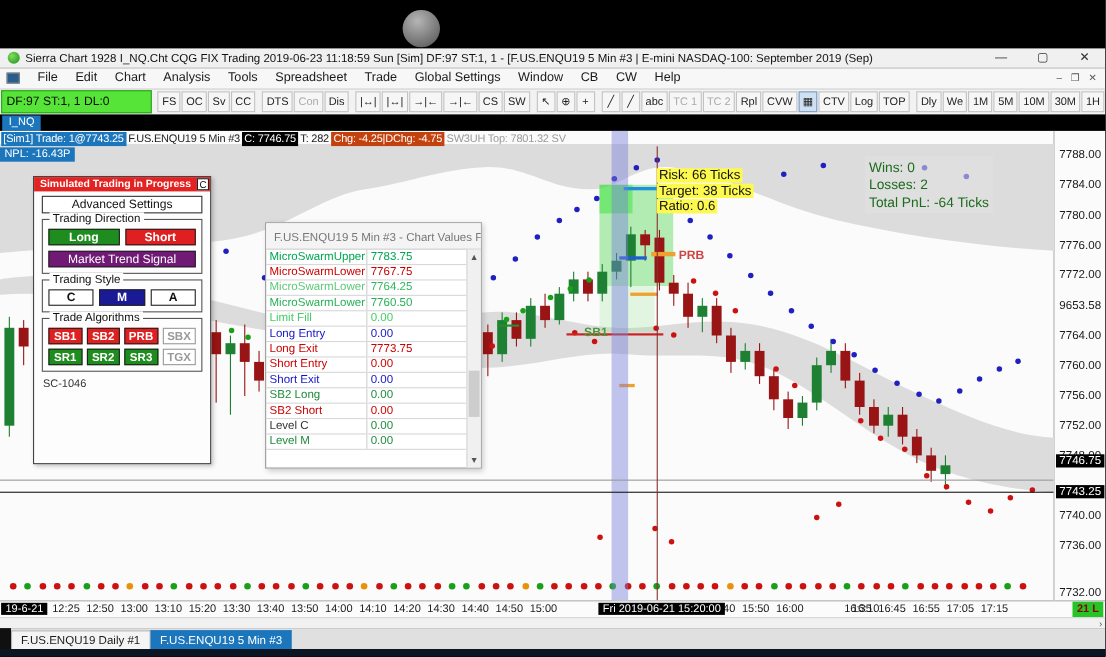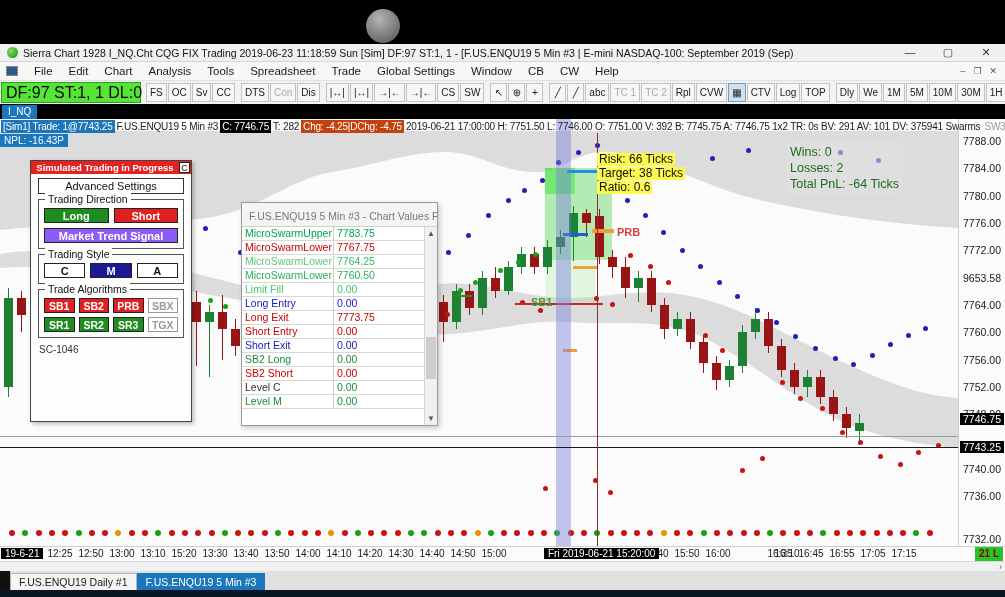--- a/index.html
+++ b/index.html
@@ -20,21 +20,21 @@
   .win-btn { width:38px; height:16px; text-align:center; font-size:11px; color:#333; line-height:15px; cursor:default;}
 
   #menubar { left:0; top:62px; width:1005px; height:19px; background:#f7f7f7; display:flex; align-items:center; border-bottom:1px solid #e2e2e2;}
   #mdi-icon { width:12px; height:10px; background:#2a5d8c; border:1px solid #888; margin:0 8px 0 6px;}
   .menu-item { font-size:11.5px; color:#1a1a1a; padding:0 8px; }
   #menu-mini { margin-left:auto; display:flex; gap:8px; padding-right:8px; }
   .mini-btn { font-size:9px; color:#555; }
 
   
   #toolbar { left:0; top:81px; width:1005px; height:23px; background:#f2f2f2; display:flex; align-items:center; }
-  #df-box { width:140px; height:21px; margin-left:1px; background:#55e437; border:1px solid #2aa01e; font-size:16px; color:#0a0a0a; line-height:19px; padding-left:4px; white-space:nowrap;}
+  #df-box { width:140px; height:21px; margin-left:1px; background:#55e437; border:1px solid #2aa01e; font-size:11px; color:#0a0a0a; line-height:19px; padding-left:4px; white-space:nowrap;}
   #toolbar-buttons { display:flex; align-items:center; margin-left:5px; }
   .tb-btn { height:19px; min-width:17px; padding:0 3px; margin-right:1px; background:#f6f6f6; border:1px solid #c2c2c2;
             font-size:10px; color:#222; line-height:17px; text-align:center; white-space:nowrap;}
   .tb-btn.disabled { color:#aaa; }
   .tb-btn.pressed { background:#cfe0f2; border:1px solid #7a9cc0; }
   .tb-gap { width:5px; }
 
   
   #chart-tab { left:2px; top:105px; height:14px; padding:0 6px; background:#1b76bc; color:#fff; font-size:10px; line-height:14px; }
 
@@ -83,21 +83,21 @@
   #adv-btn { margin:4px 7px 2px; height:16px; border:1px solid #333; background:#fff; font-size:11px; color:#111; text-align:center; line-height:14px;}
   .grp { border:1px solid #555; margin:5px 7px 0; position:relative; padding:8px 5px 5px; }
   .grp-label { position:absolute; top:-7px; left:6px; background:#fdfdfd; font-size:10.5px; color:#111; padding:0 3px;}
   .btn-row { display:flex; gap:5px; }
   .pbtn { flex:1; height:15px; font-size:11px; font-weight:bold; text-align:center; line-height:14px; border:1px solid #222;}
   .pbtn.green { background:#1e8c1e; color:#fff; }
   .pbtn.red { background:#e02020; color:#fff; }
   .pbtn.white { background:#fff; color:#111; }
   .pbtn.navy { background:#1a1a96; color:#fff; }
   .pbtn.off { background:#fff; color:#999; border-color:#999; }
-  #mts-btn { margin-top:5px; height:15px; background:#8b5cf6; border:1px solid #222; color:#fff; font-size:11px; font-weight:bold; text-align:center; line-height:14px;}
+  #mts-btn { margin-top:5px; height:15px; background:#701a75; border:1px solid #222; color:#fff; font-size:11px; font-weight:normal; text-align:center; line-height:14px;}
   .algo-row { display:flex; gap:4px; margin-top:4px; }
   .algo-row .pbtn { font-size:10.5px; }
   #sc-code { font-size:10px; color:#333; margin:6px 0 0 8px; }
 
   
   #cvw { left:241px; top:202px; width:197px; height:224px; background:#fff; border:1px solid #9a9a9a; box-shadow:2px 2px 5px rgba(0,0,0,0.2);}
   #cvw-title { height:24px; background:#f4f4f4; border-bottom:1px solid #cfcfcf; font-size:10.5px; color:#777; line-height:26px; padding-left:7px; white-space:nowrap; overflow:hidden;}
   #cvw-body { position:relative; height:198px; }
   #cv-rows { position:absolute; left:0; top:0; right:13px; }
   .cv-row { display:flex; height:14px; border-bottom:1px solid #d8d8d8; }
@@ -550,21 +550,20 @@
       <div class="t-box" style="left: 544px;">Fri 2019-06-21  15:20:00</div>
       <div id="latency-chip">21 L</div>
     </div>
 
   <div id="status-line" class="abs">
       <div class="st blue">[Sim1] Trade: 1@7743.25</div>
       <div class="st plain">F.US.ENQU19  5 Min  #3</div>
       <div class="st black">C: 7746.75</div>
       <div class="st plain">T: 282</div>
       <div class="st red">Chg: -4.25|DChg: -4.75</div>
-      <div class="st plain">2019-06-21 17:00:00 H: 7751.50 L: 7746.00 O: 7751.00 V: 392 B: 7745.75 A: 7746.75 1x2 TR: 0s BV: 291 AV: 101 DV: 375941 Swarms</div>
       <div class="st gray">SW3UH Top: 7801.32  SV</div>
     </div>
   <div id="npl-chip" class="abs">NPL: -16.43P</div>
 
   <div id="panel" class="abs">
     <div id="panel-header">
       <span>Simulated Trading in Progress</span>
       <div id="panel-close">C</div>
     </div>
     <div id="adv-btn">Advanced Settings</div>

